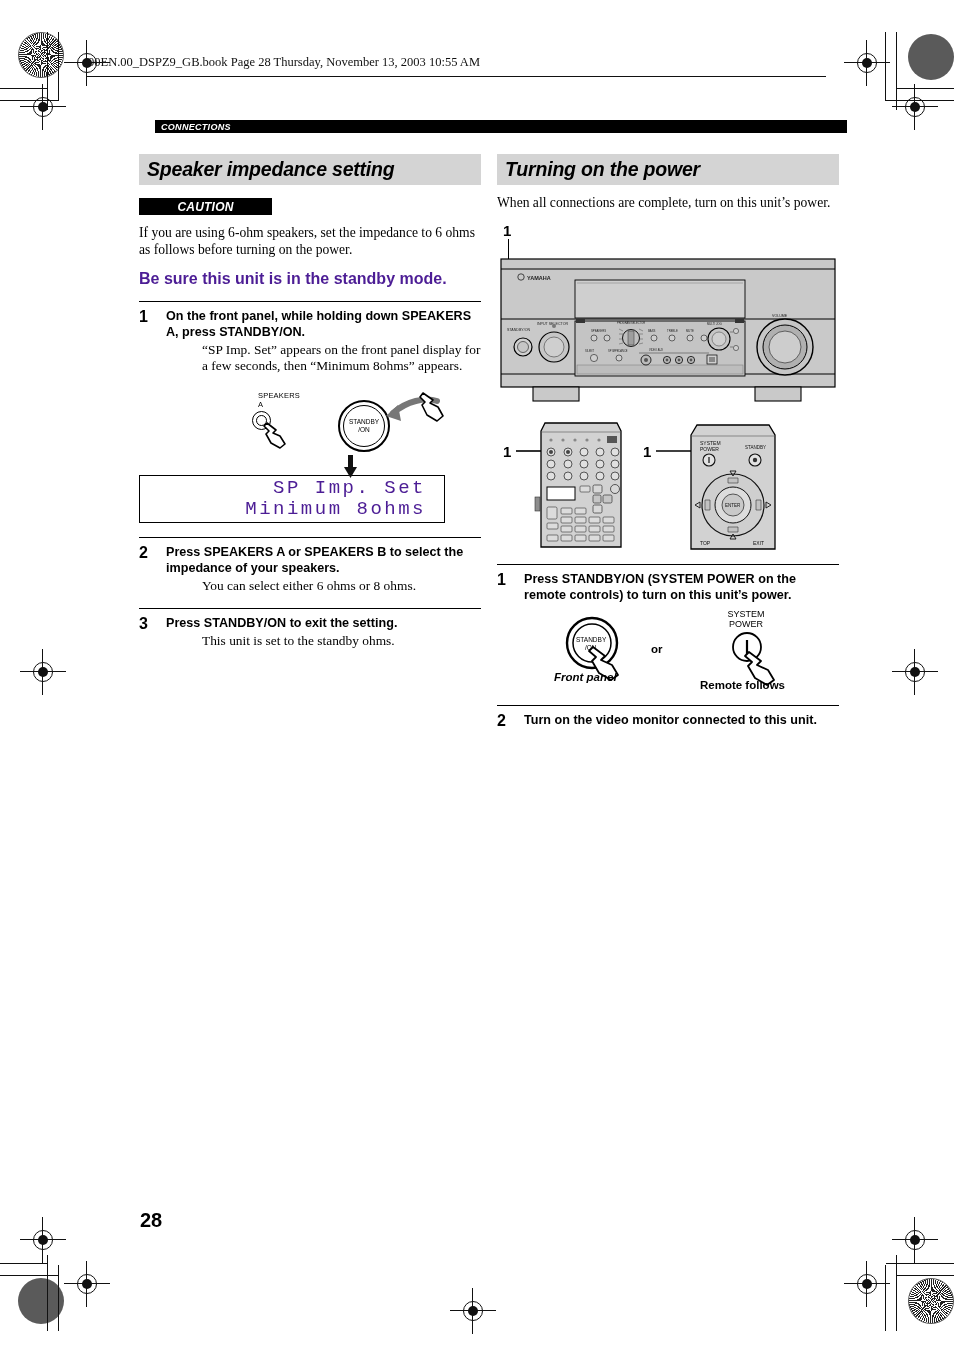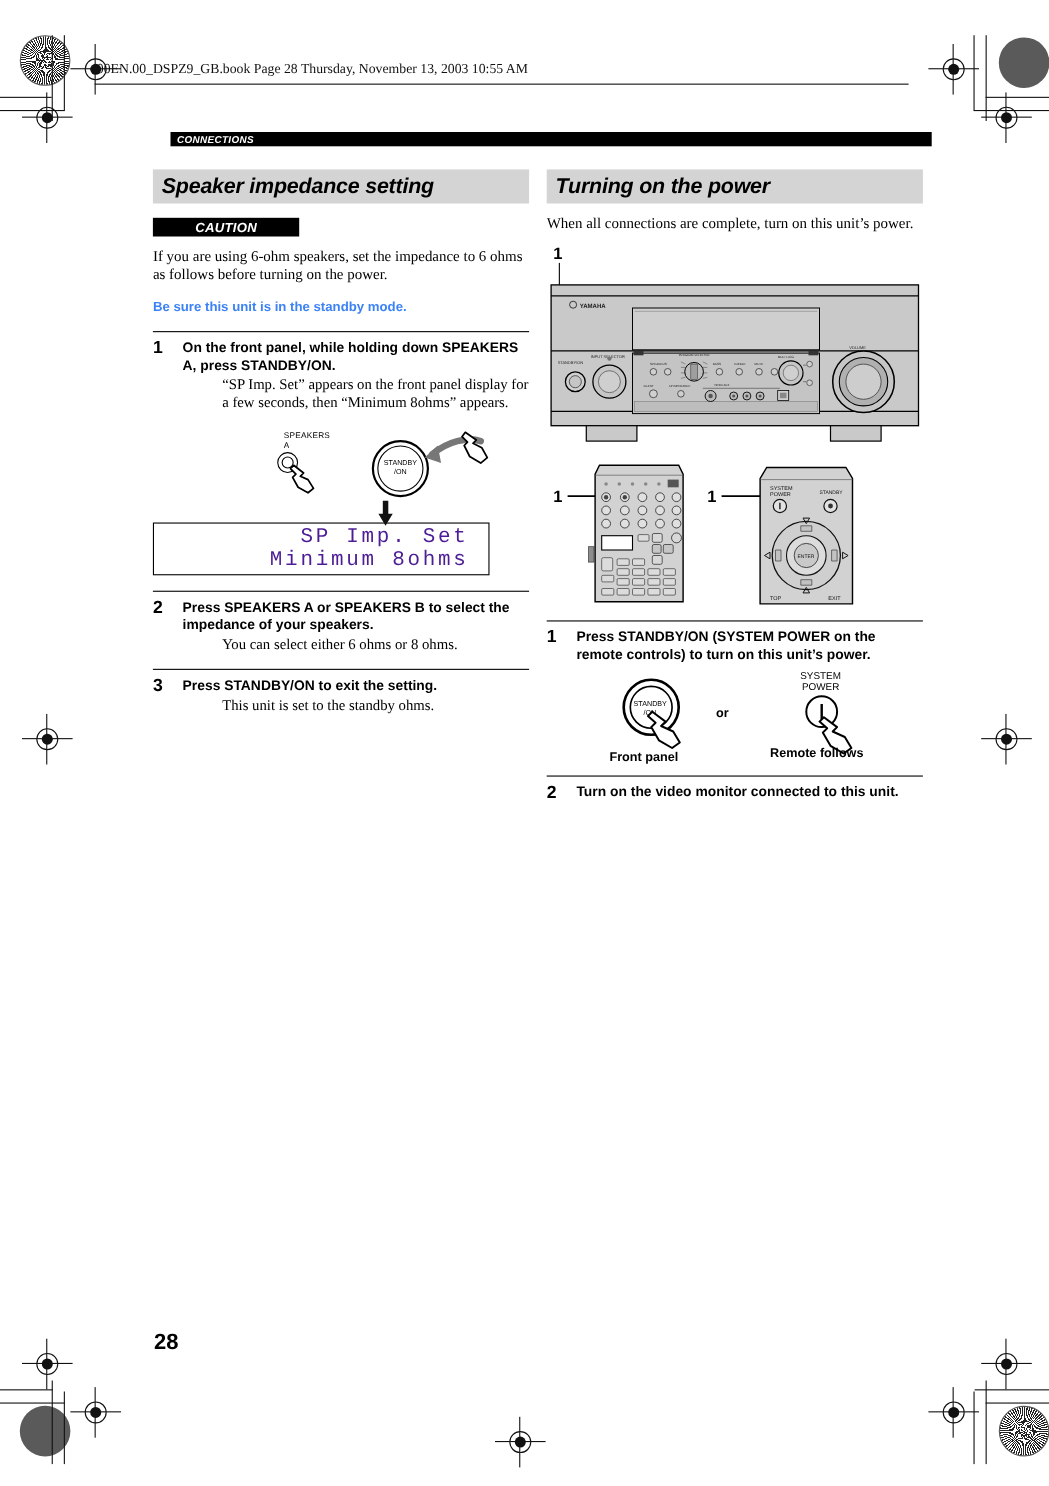--- a/index.html
+++ b/index.html
@@ -85,21 +85,21 @@
     color:#fff;font-family:"Liberation Sans", sans-serif;
     font-weight:bold;font-style:italic;font-size:12px;letter-spacing:.2px;
   }
 
   .bodytext{
     font-family:"Liberation Serif", serif;
     font-size:13.6px;line-height:16.5px;color:#000;margin-top:10px;
   }
   .boldsans{
     font-family:"Liberation Sans", sans-serif;
-    font-weight:bold;font-size:12px;line-height:16px;color:#3b82f6;
+    font-weight:bold;font-size:16px;line-height:16px;color:#4c1d95;
   }
 
   .steprule{height:1px;background:#000;margin-top:14px;}
   .step{display:flex;margin-top:6px;}
   .stepnum{
     font-family:"Liberation Sans", sans-serif;font-weight:bold;
     font-size:16px;width:27px;flex:0 0 27px;line-height:17px;color:#000;
   }
   .stepbody{flex:1;}
   .steptitle{
@@ -616,21 +616,21 @@
 
             <circle cx="250" cy="36" r="14" fill="#fff" stroke="#000" stroke-width="1.8"></circle>
             <line x1="250" y1="29" x2="250" y2="43" stroke="#000" stroke-width="2.2"></line>
             <path d="M252 41 L264 50 L260 54 L271 59 L277 69 L270 74 L258 67 L251 55 L255 51 L248 45 Z" fill="#ffffff" stroke="#000" stroke-width="1.8" stroke-linejoin="round"></path>
           </svg>
           <div class="syspow">
             <div>SYSTEM</div>
             <div>POWER</div>
           </div>
           <div class="or-label">or</div>
-          <div class="fp-caption" style="left:57px;top:72px;">Front panel</div>
+          <div class="fp-caption" style="left:57px;top:60px;font-style:italic;">Front panel</div>
           <div class="fp-caption" style="left:203px;top:68px;">Remote follows</div>
         </div>
 
         <div class="steprule" style="margin-top:6px;"></div>
         <div class="step">
           <div class="stepnum">2</div>
           <div class="stepbody">
             <div class="steptitle">Turn on the video monitor connected to this unit.</div>
           </div>
         </div>

